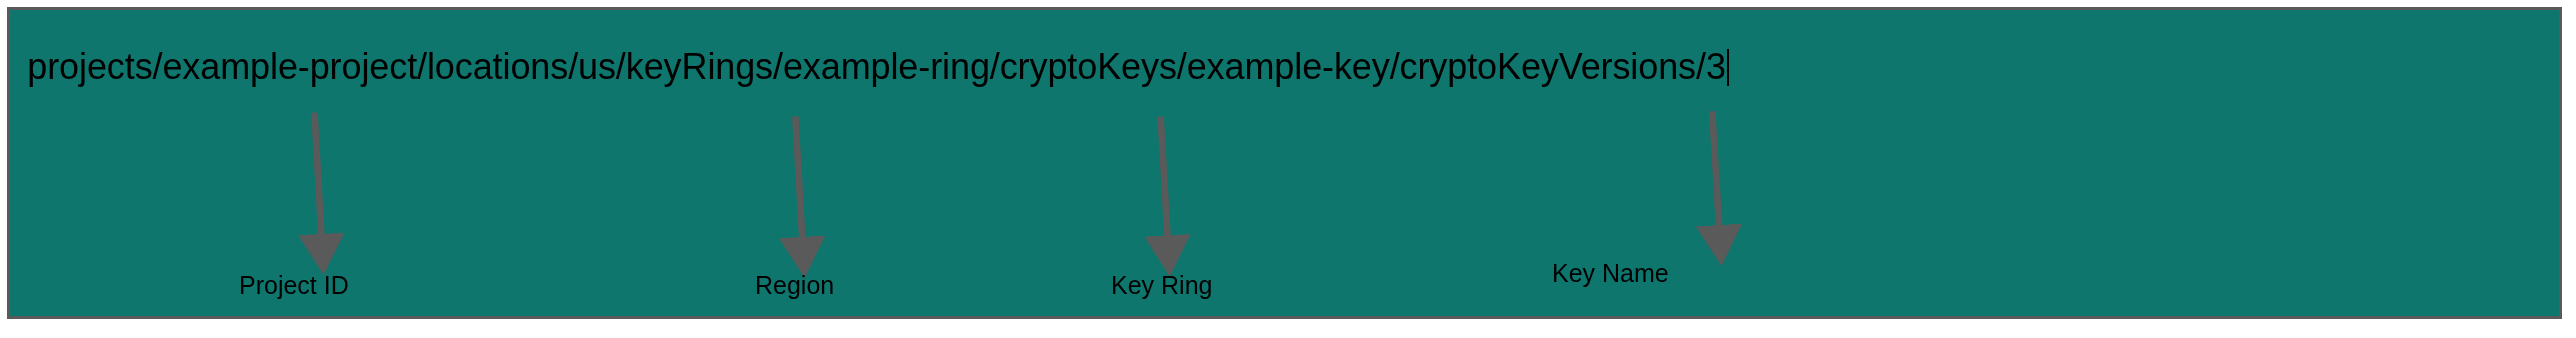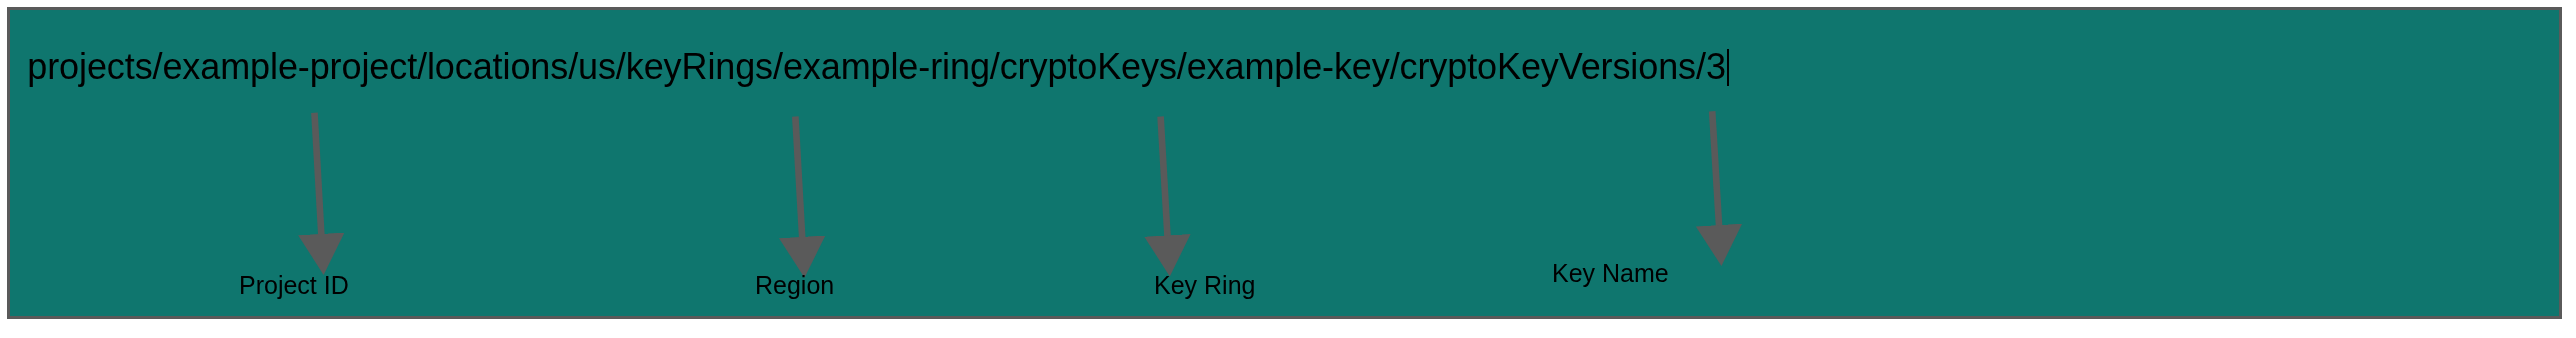--- a/index.html
+++ b/index.html
@@ -63,21 +63,21 @@
   .annotation-label {
     position: absolute;
     font-family: "Liberation Sans", sans-serif;
     font-size: 25px;
     line-height: 29.5px;
     color: #000000;
     white-space: nowrap;
   }
   #label-project-id { left: 239px; top: 271px; }
   #label-region     { left: 755px; top: 271px; }
-  #label-key-ring   { left: 1111px; top: 271px; margin-left: 43px; }
+  #label-key-ring   { left: 1111px; top: 271px; }
   #label-key-name   { left: 1552px; top: 259px; }
 </style>
 </head>
 <body>
 
 <div id="screenshot">
 
   <div id="diagram-frame">
 
     <div id="resource-path"><span>projects/example-project/locations/us/keyRings/example-ring/cryptoKeys/example-key/cryptoKeyVersions/3</span><span class="caret"></span></div>

